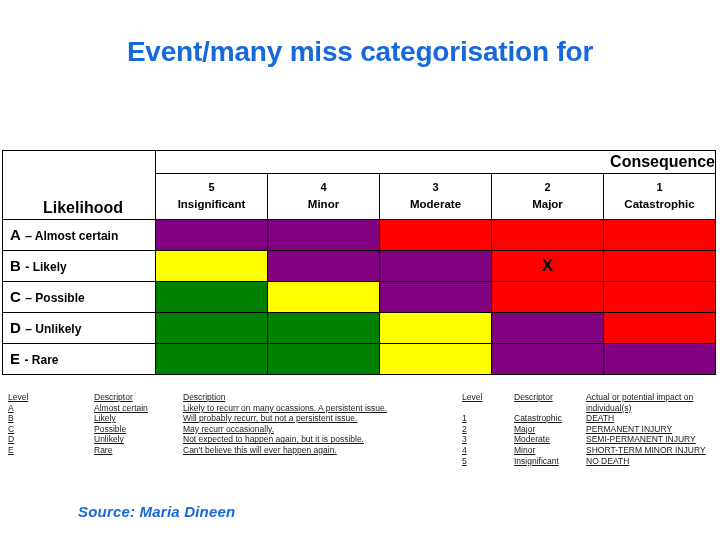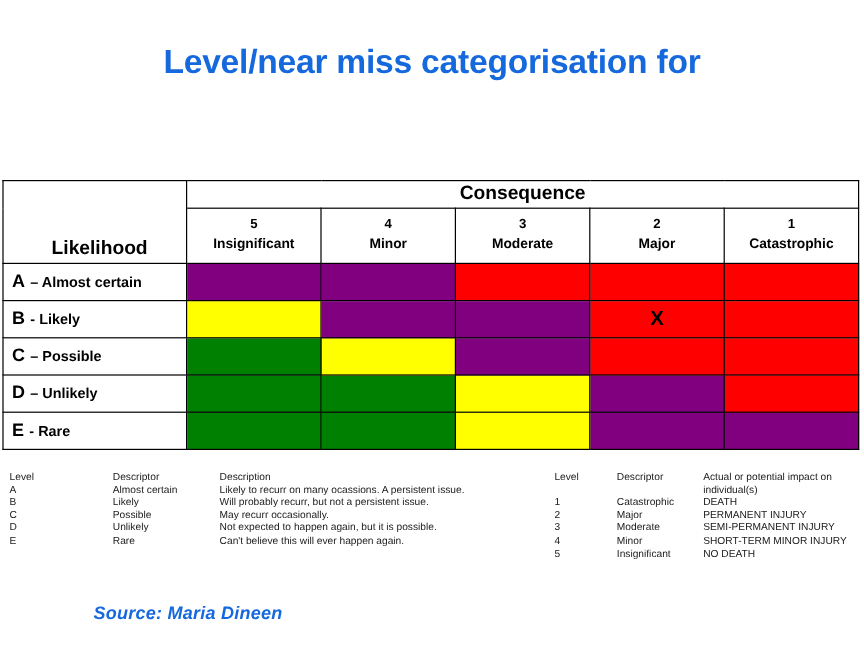--- a/index.html
+++ b/index.html
@@ -57,21 +57,21 @@
   }
   .corner-cell .lbl {
     display: block;
     padding: 0 0 3px 8px;
     font-size: 16px;
     font-weight: bold;
     line-height: 1;
   }
   .conseq-head {
     height: 22px;
-    text-align: center;
+    text-align: right;
     font-size: 16px;
     font-weight: bold;
   }
   .conseq-col {
     height: 44px;
     text-align: center;
     vertical-align: middle;
     font-size: 11px;
     font-weight: bold;
     line-height: 1.45;
@@ -123,20 +123,21 @@
 
   .legend table {
     border-collapse: collapse;
     width: 100%;
   }
   .legend td {
     vertical-align: top;
     padding: 0 4px 0 0;
     font-size: 8.5px;
     line-height: 10.6px;
+    text-decoration: underline;
   }
   #legend-likelihood td.c-level { width: 82px; }
   #legend-likelihood td.c-desc  { width: 85px; }
   #legend-likelihood td.c-long  { width: auto; }
 
   #legend-consequence td.c-level { width: 48px; }
   #legend-consequence td.c-desc  { width: 68px; }
   #legend-consequence td.c-long  { width: auto; }
 
   .legend .hdr td { padding-bottom: 0; }
@@ -150,21 +151,21 @@
     font-weight: bold;
     font-style: italic;
     color: #1668dd;
     letter-spacing: 0.2px;
   }
 </style>
 </head>
 <body>
 
 <div id="slide-title">
-  <div>Level/near miss categorisation for</div>
+  <div>Event/many miss categorisation for</div>
 </div>
 
 <table id="risk-matrix">
   <tbody>
     <tr>
       <td class="corner-cell" rowspan="2">
         <span class="lbl">Likelihood</span>
       </td>
       <td class="conseq-head" colspan="5">Consequence</td>
     </tr>

